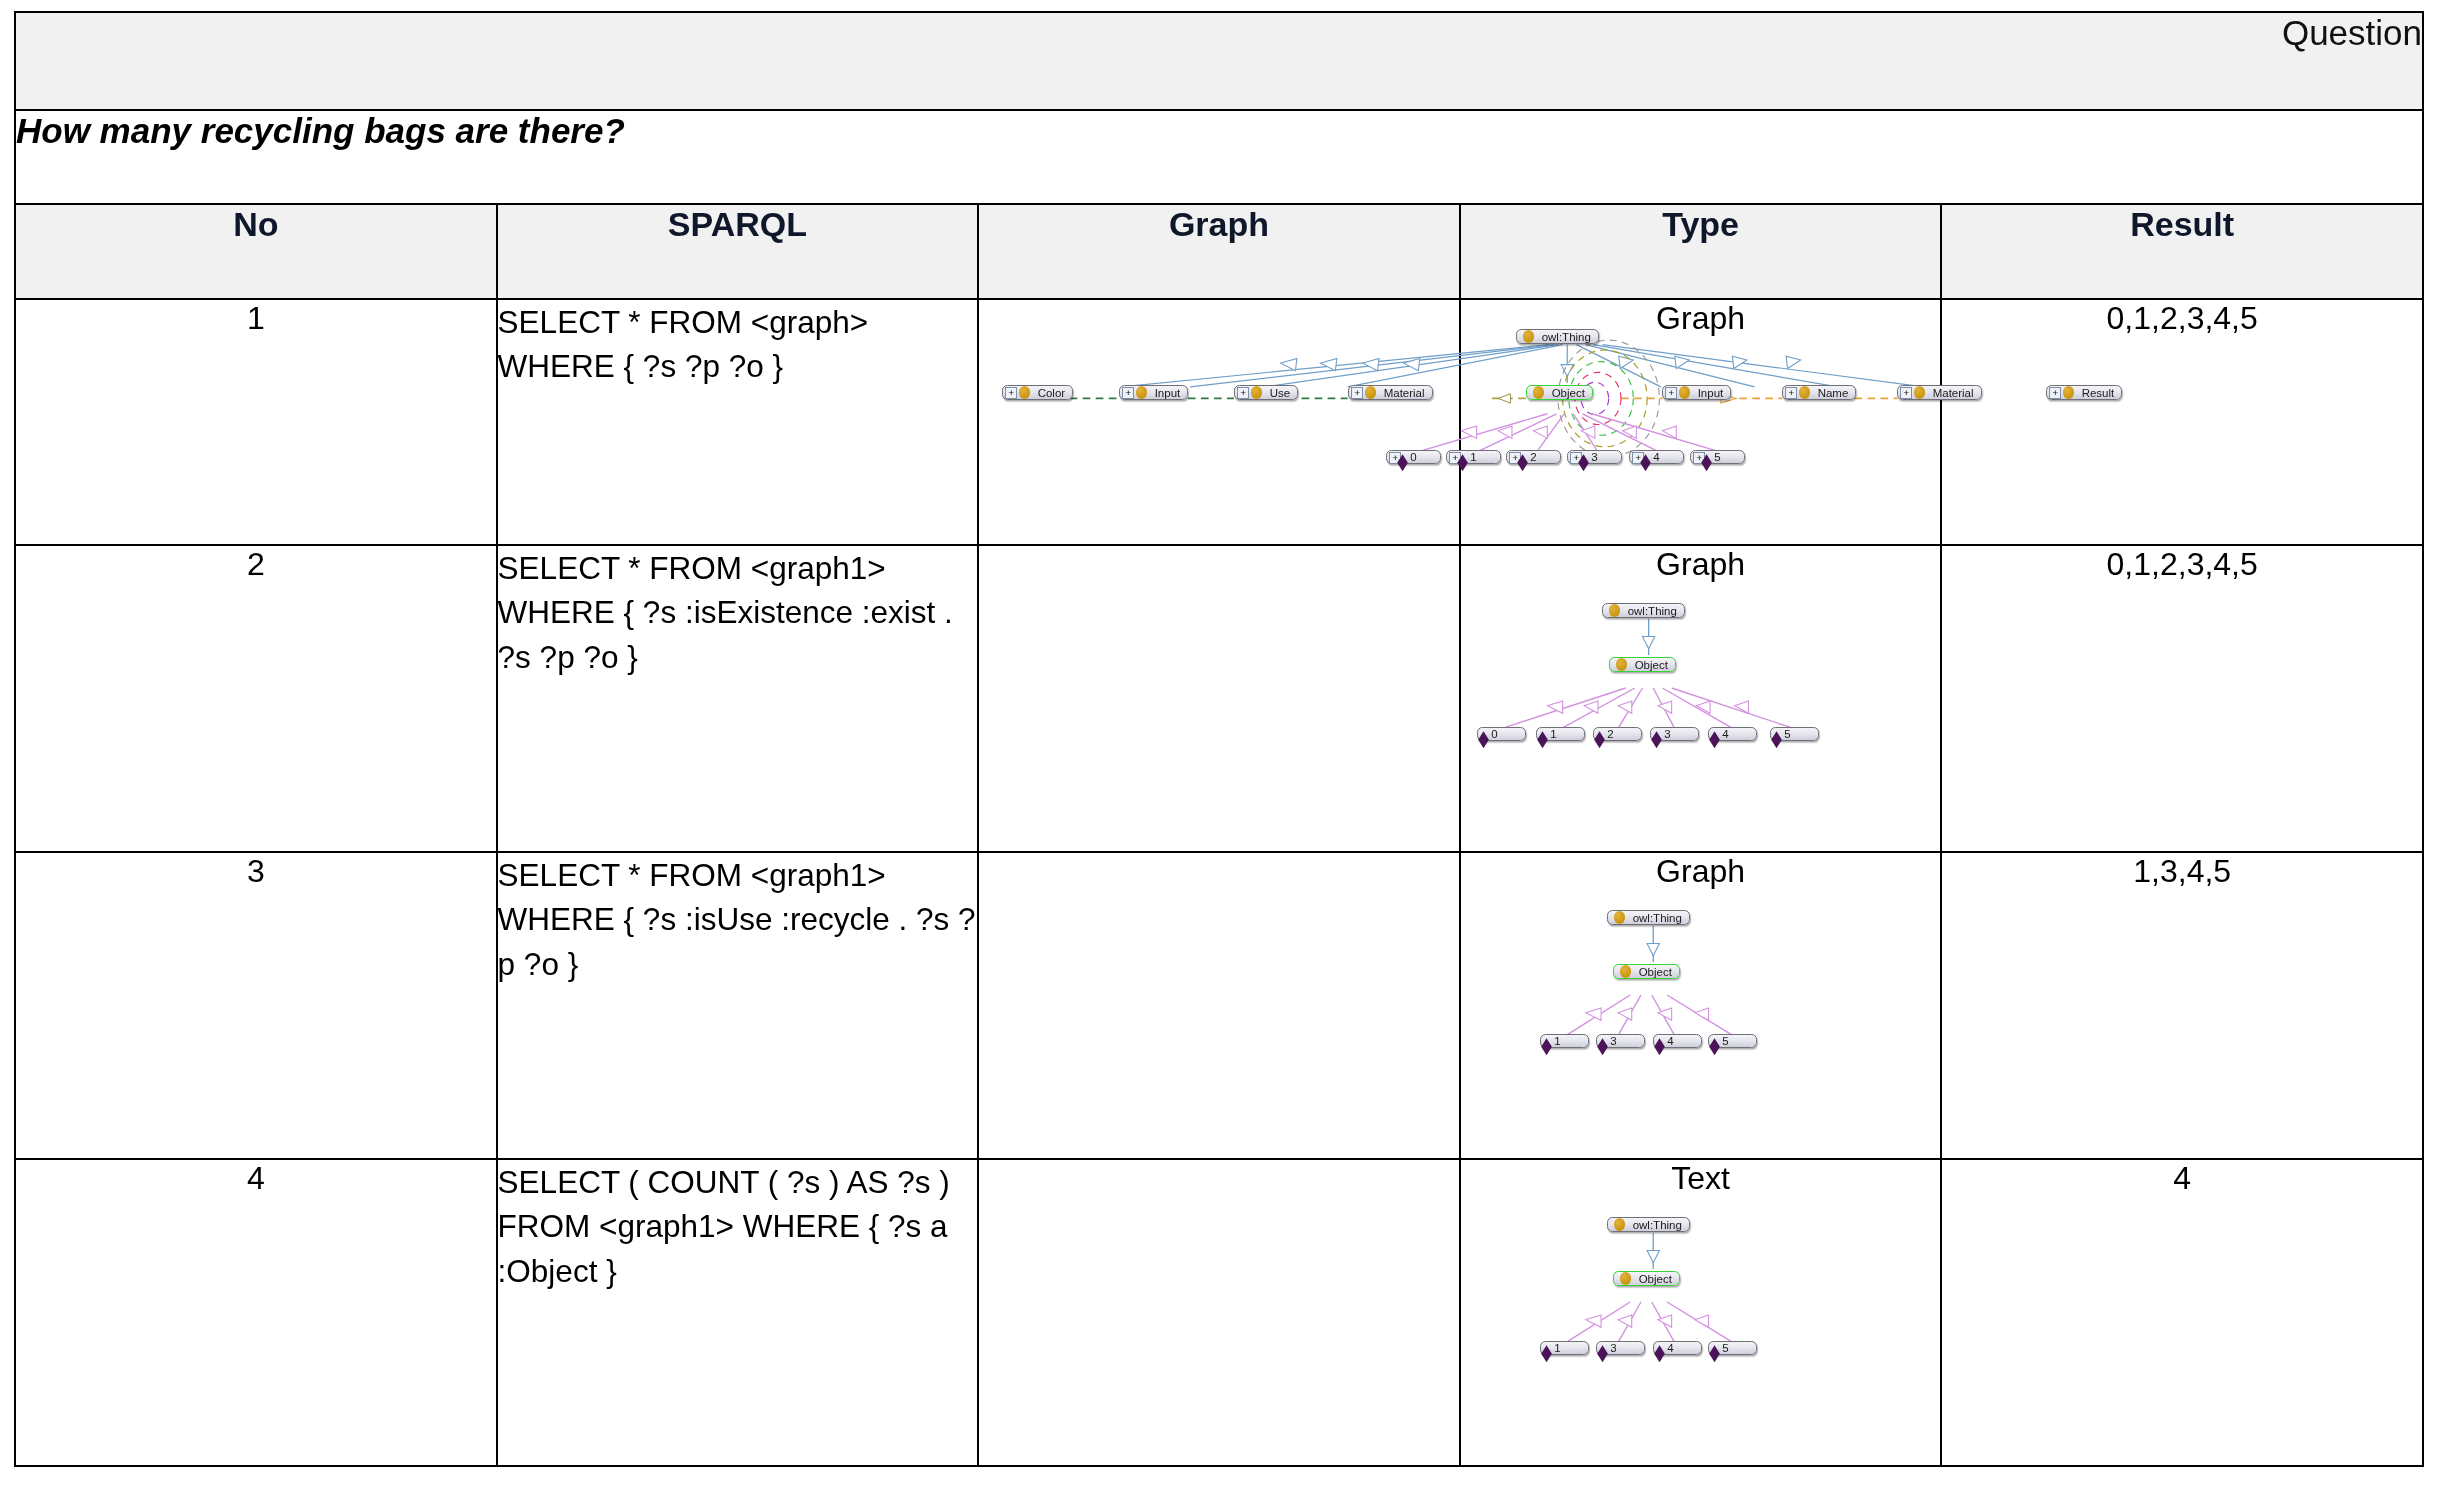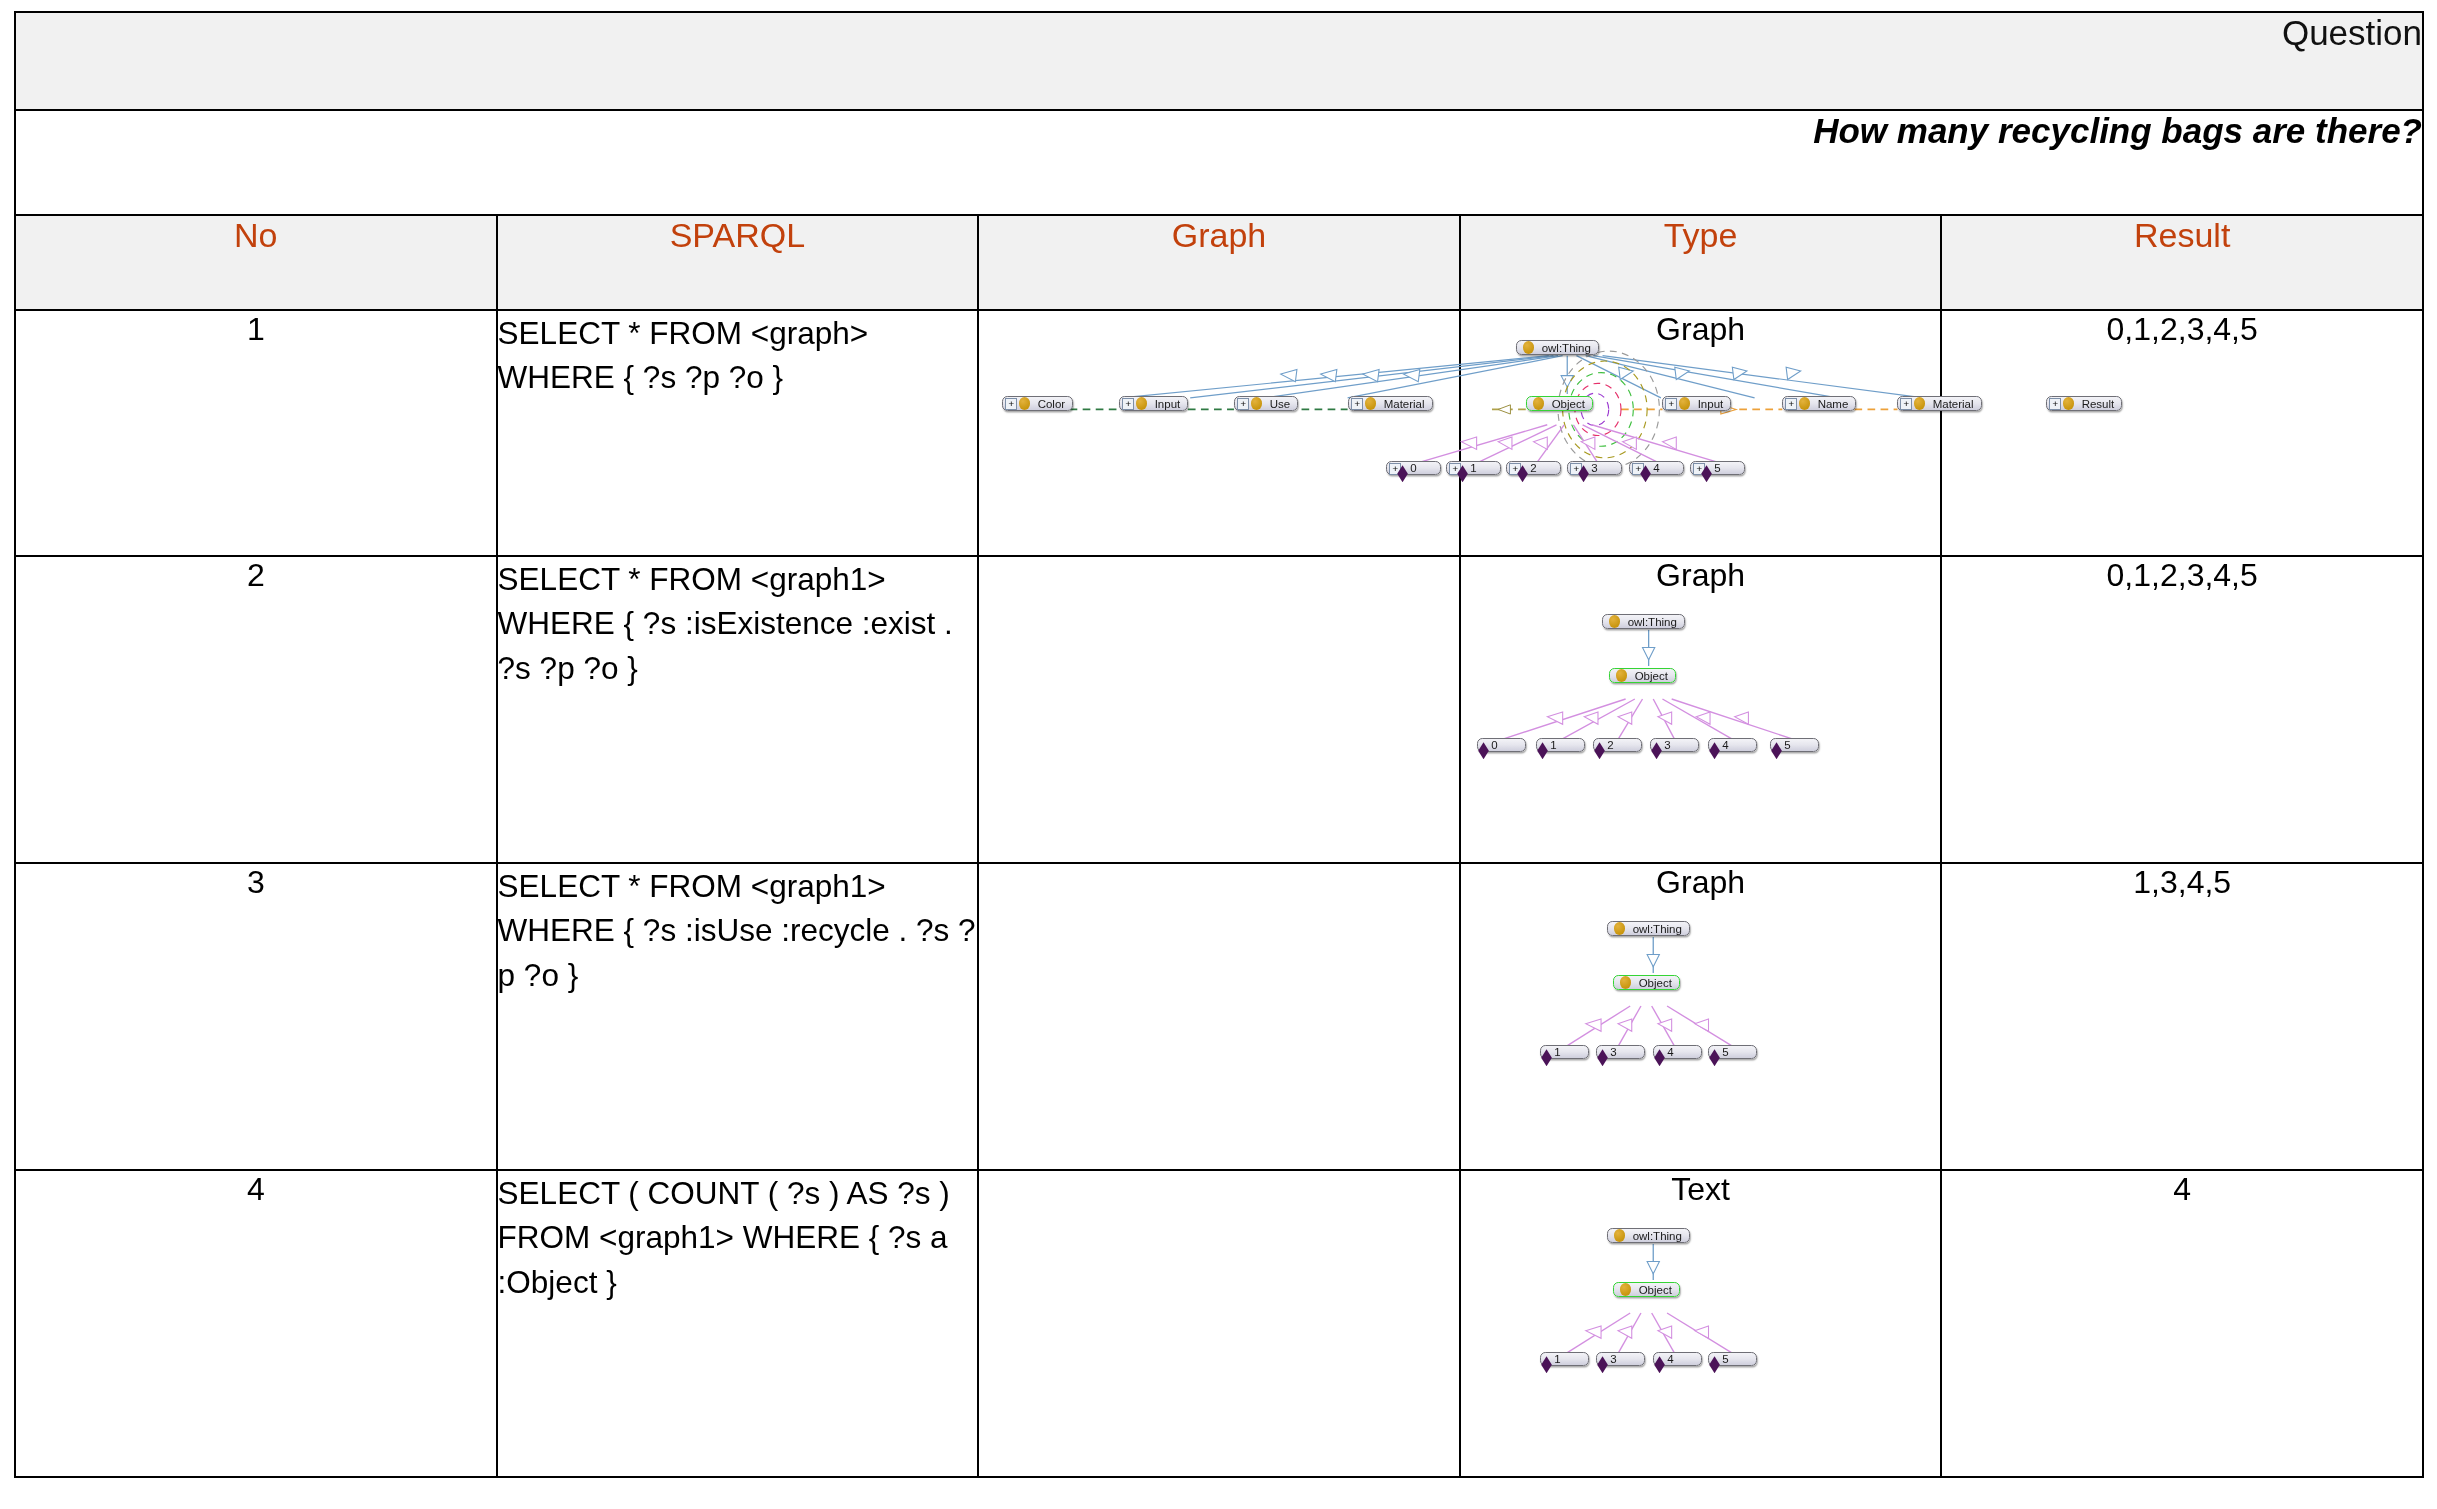--- a/index.html
+++ b/index.html
@@ -29,34 +29,34 @@
     background: #f1f1f1;
     text-align: right;
     font-size: 35px;
     font-weight: 400;
     color: #111;
     height: 98px;
     vertical-align: middle;
   }
   .question-band {
     background: #ffffff;
-    text-align: right;
+    text-align: left;
     font-size: 35px;
     font-weight: 700;
     font-style: italic;
     color: #000;
-    height: 105px;
+    height: 94px;
     vertical-align: middle;
   }
   .colhdr {
     background: #f1f1f1;
     text-align: center;
     font-size: 34px;
-    font-weight: 400;
-    color: #c2410c;
+    font-weight: 700;
+    color: #0f172a;
     height: 95px;
     vertical-align: middle;
   }
   td.cell-no {
     text-align: center;
     font-size: 32px;
     padding-top: 20px;
     color: #000;
   }
   td.cell-sparql {

